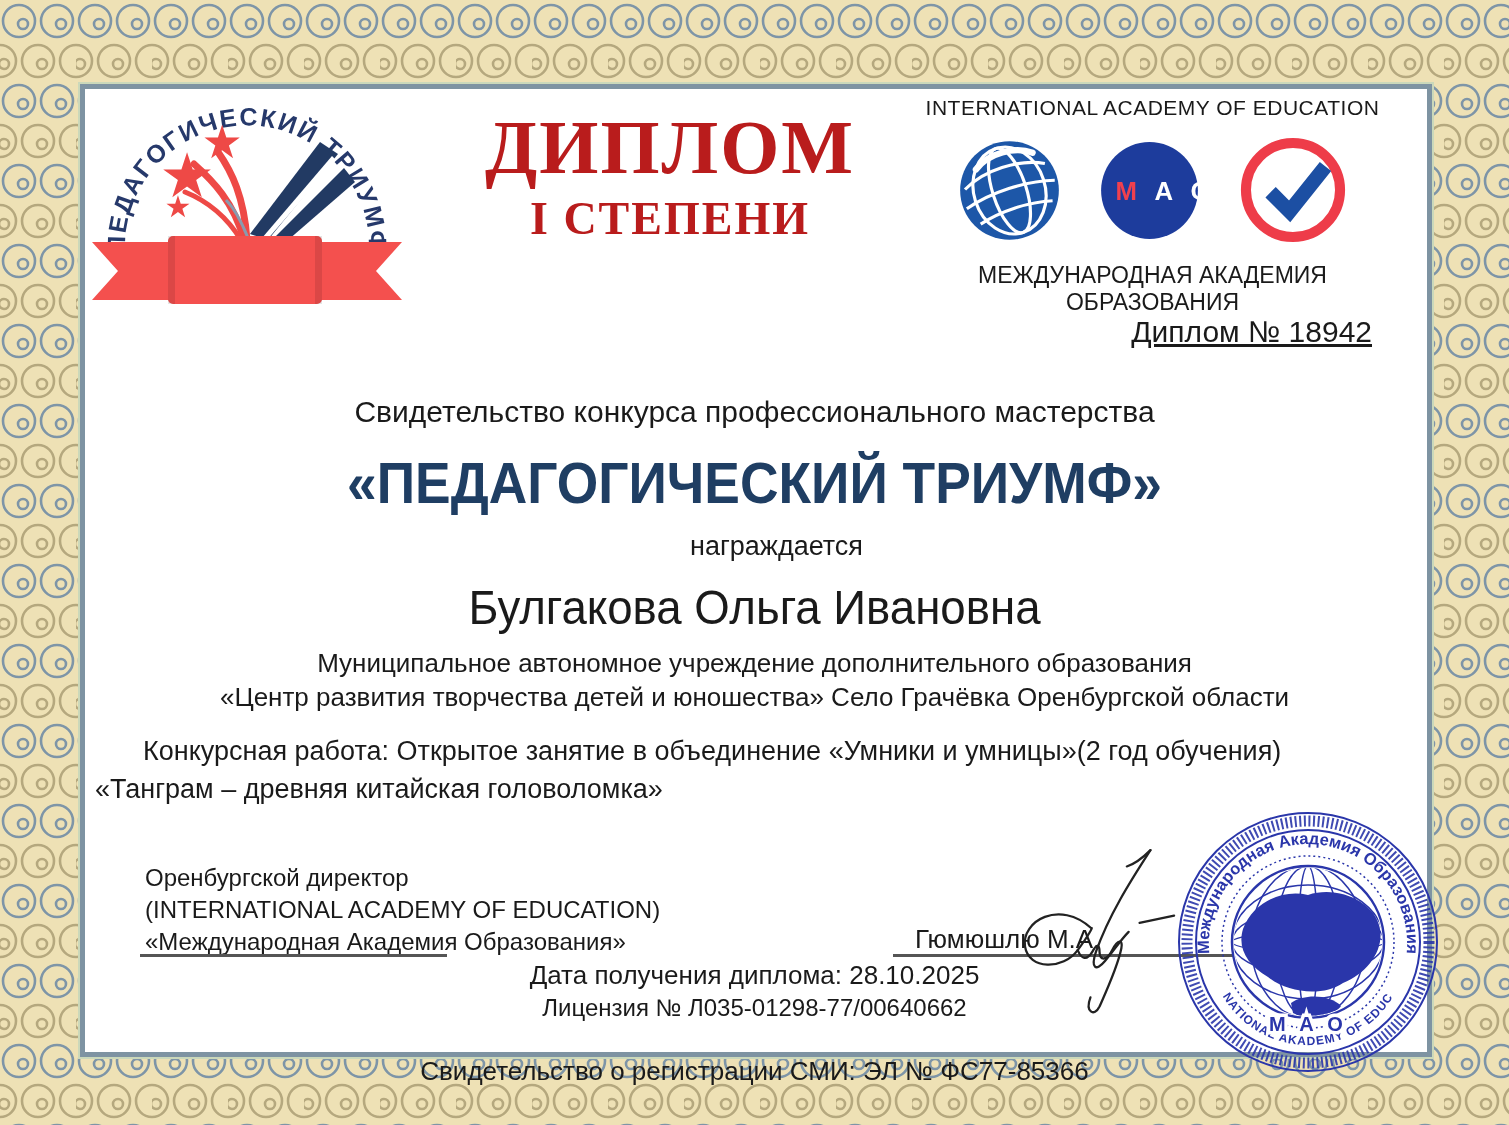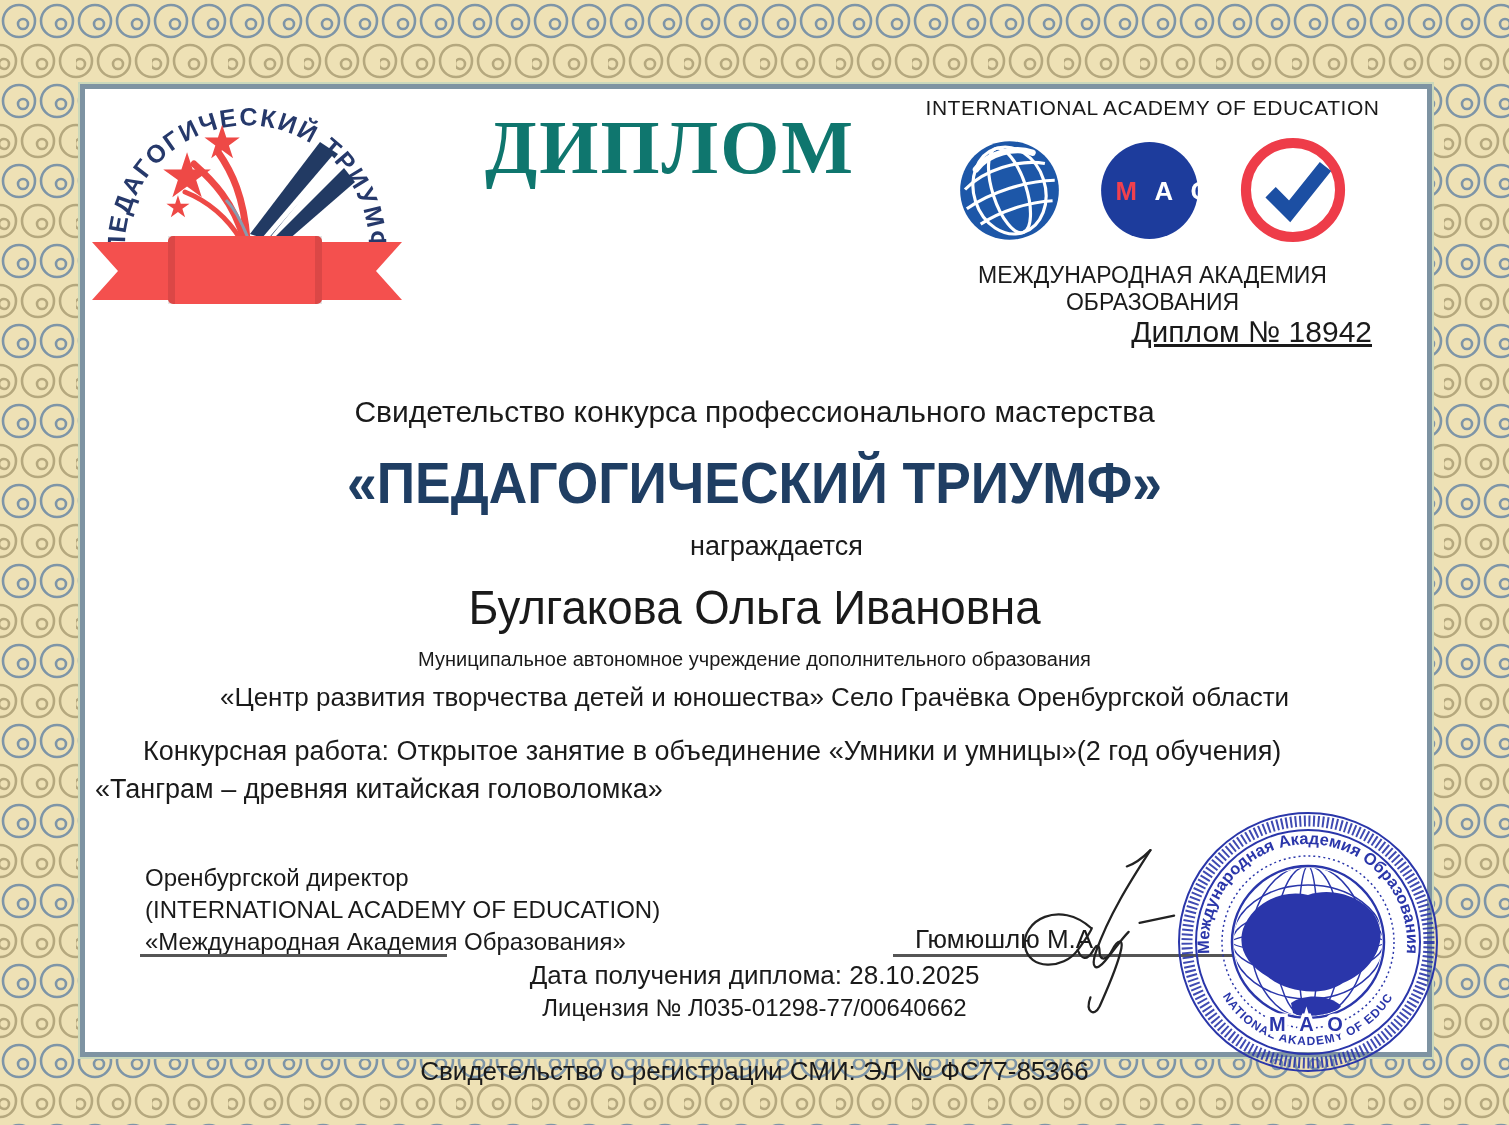--- a/index.html
+++ b/index.html
@@ -11,35 +11,35 @@
   .panel{
     position:absolute;left:80px;top:84px;width:1352px;height:973px;
     background:#ffffff;border:5px solid #7e93a2;outline:2px solid #cbd8ba;
     box-sizing:border-box;z-index:1;
   }
   .abs{position:absolute;z-index:2;}
   .ctr{left:0;right:0;text-align:center;}
   
   .logo{left:92px;top:90px;width:310px;height:240px;}
   
-  .title-block{left:430px;top:108px;width:480px;text-align:center;color:#0f766e;}
+  .title-block{left:430px;top:108px;width:480px;text-align:center;color:#b91c1c;}
   .title-main{font-family:"Liberation Serif",serif;font-weight:bold;font-size:76px;line-height:1.05;letter-spacing:2px;}
   .title-degree{font-family:"Liberation Serif",serif;font-weight:bold;font-size:46px;letter-spacing:2px;margin-top:4px;}
   
   .org-block{left:900px;top:96px;width:505px;text-align:center;}
   .org-en{font-size:21px;letter-spacing:.5px;}
   .icon-row{display:flex;justify-content:center;align-items:center;gap:36px;margin-top:14px;}
   .org-ru{font-size:23px;margin-top:16px;}
   .diploma-no{right:137px;top:315px;font-size:30px;text-decoration:underline;}
   
   .contest-line{top:395px;font-size:30px;}
   .contest-name{top:449px;font-size:58px;font-weight:bold;color:#1f3e63;transform:scaleX(.92);transform-origin:center;}
   .awarded{top:531px;font-size:27px;padding-left:44px;}
   .recipient{top:580px;font-size:48px;transform:scaleX(.95);transform-origin:center;}
-  .inst1{top:648px;font-size:20px;}
+  .inst1{top:648px;font-size:26px;}
   .inst2{top:682px;font-size:26px;}
   .work1{left:95px;top:736px;font-size:27px;margin-left:48px;}
   .work2{left:95px;top:774px;font-size:27px;}
   
   .director{left:145px;top:862px;font-size:24px;line-height:1.34;}
   .sig-line{height:3px;background:#555;z-index:2;}
   .line-left{left:140px;top:954px;width:307px;}
   .line-right{left:893px;top:954px;width:490px;}
   .signer{left:915px;top:924px;font-size:26px;}
   .date-line{top:960px;font-size:26px;}
@@ -106,20 +106,21 @@
     <polygon points="0,152 82,152 82,210 0,210 26,181"></polygon>
     <polygon points="310,152 228,152 228,210 310,210 284,181"></polygon>
     <rect x="76" y="146" width="154" height="68" rx="5"></rect>
     <rect x="76" y="146" width="7" height="68" fill="rgba(0,0,0,0.10)"></rect>
     <rect x="223" y="146" width="7" height="68" fill="rgba(0,0,0,0.10)"></rect>
   </g>
 </svg>
 
 <div class="abs title-block">
   <div class="title-main">ДИПЛОМ</div>
+  <div class="title-degree">I СТЕПЕНИ</div>
 </div>
 
 <div class="abs org-block">
   <div class="org-en">INTERNATIONAL ACADEMY OF EDUCATION</div>
   <div class="icon-row">
     <svg width="105" height="105" viewBox="0 0 100 100">
       <circle cx="50" cy="50" r="47" fill="#1d57a8"></circle>
       <g stroke="#ffffff" stroke-width="3" fill="none" transform="rotate(-18 50 50)">
         <ellipse cx="50" cy="50" rx="16" ry="42"></ellipse>
         <ellipse cx="50" cy="50" rx="34" ry="42"></ellipse>

